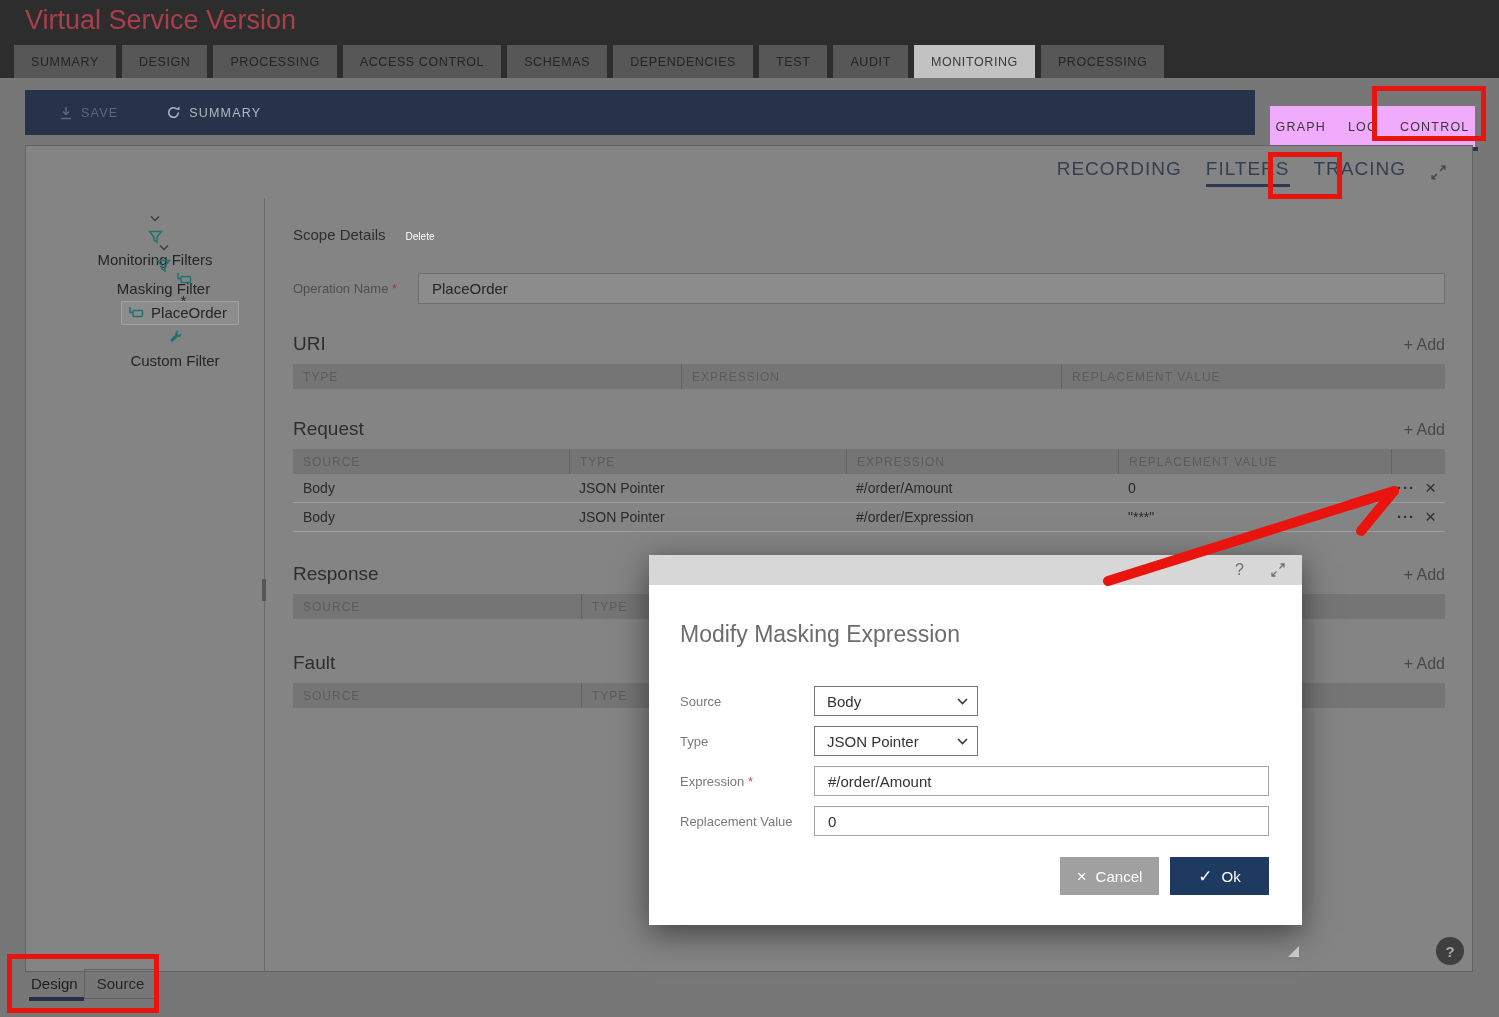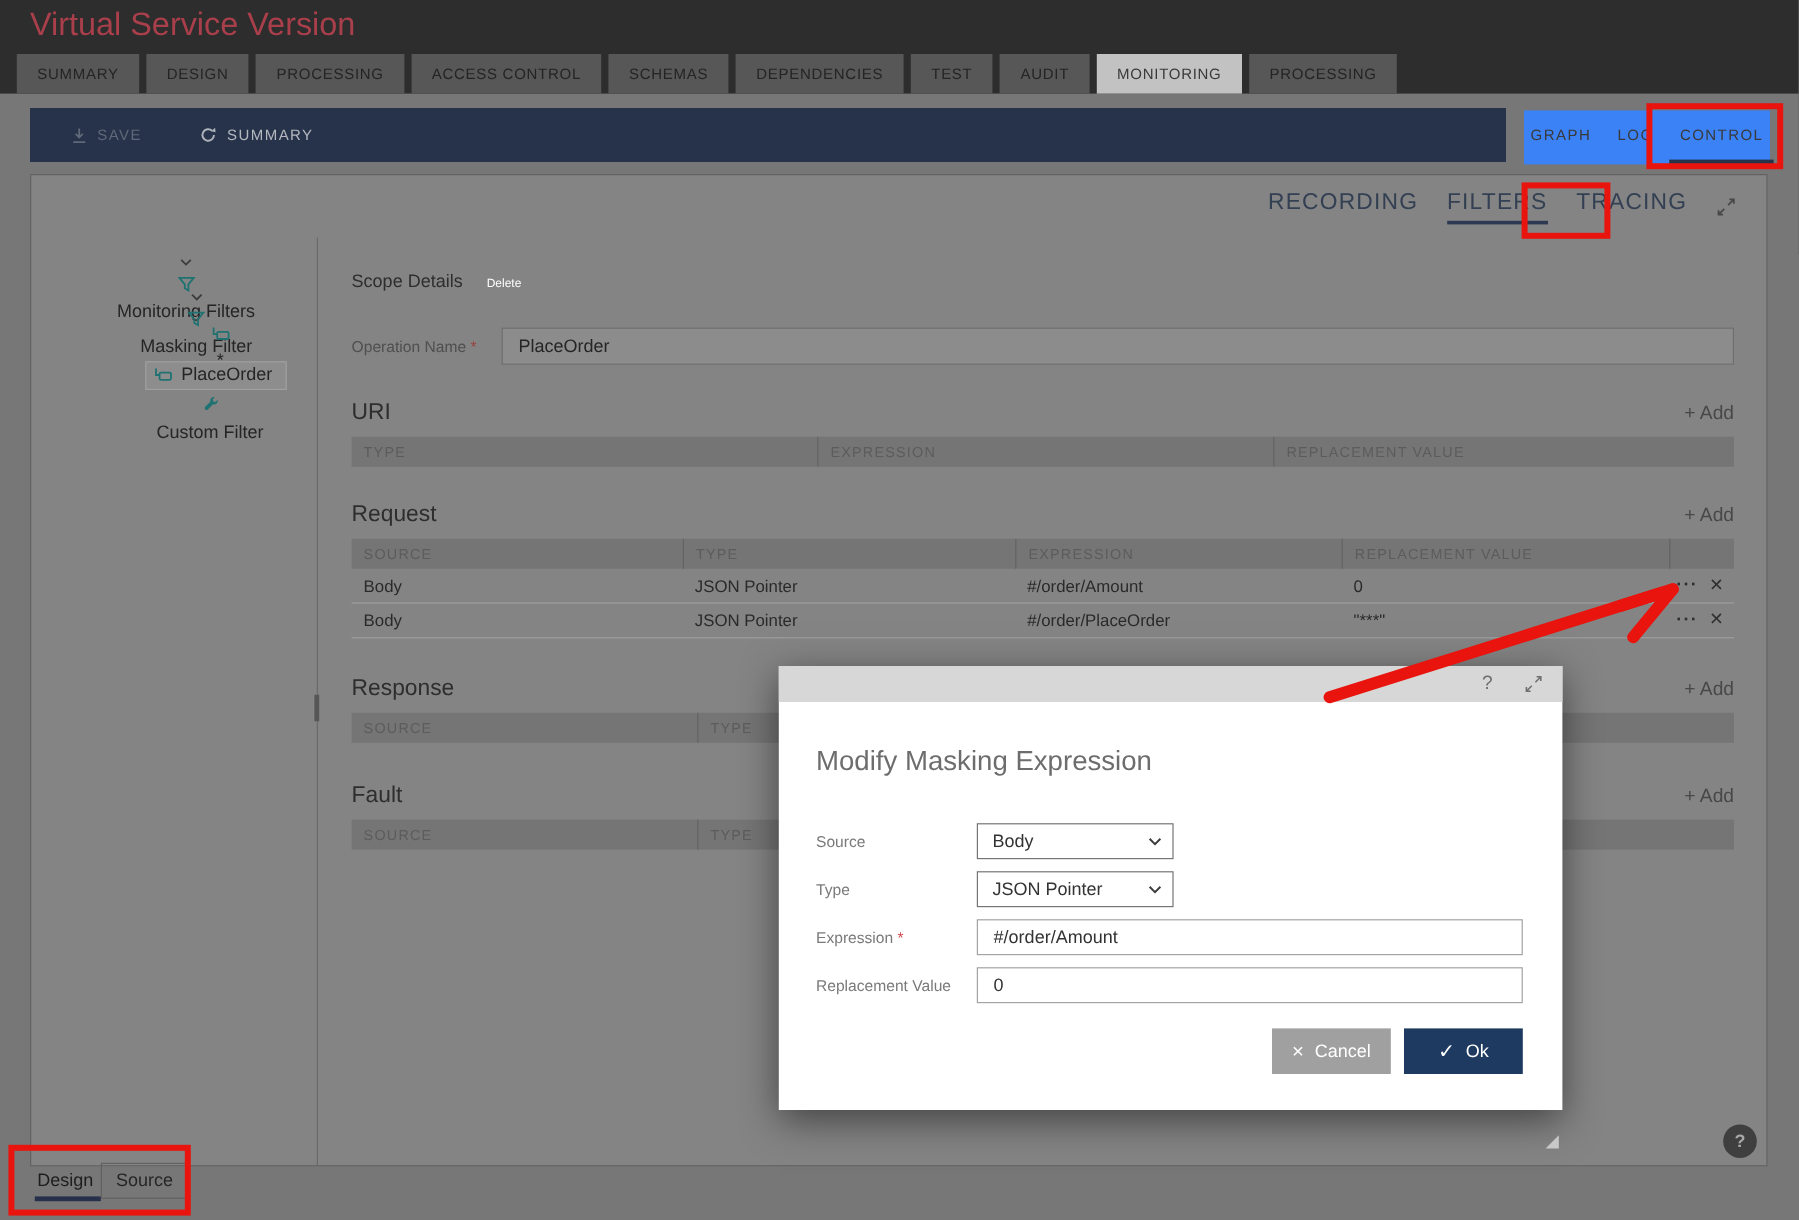--- a/index.html
+++ b/index.html
@@ -19,22 +19,22 @@
   .main-tab.active { background:#c2c2c2; color:#3a3a3a; }
   
   .toolbar {
     position:absolute; left:25px; top:90px; width:1230px; height:45px;
     background:#27334a; display:flex; align-items:center; padding-left:34px; gap:48px;
   }
   .tbtn { display:flex; align-items:center; gap:8px; font-size:12.5px; letter-spacing:1.2px; }
   .tbtn.save { color:#5f6878; }
   .tbtn.refresh { color:#b3b8bf; }
   .view-tabs {
-    position:absolute; left:1270px; top:92px; width:205px; height:45px;
-    background:#3b82f6; display:flex; align-items:stretch; justify-content:center; gap:4px;
+    position:absolute; left:1270px; top:106px; width:205px; height:45px;
+    background:#f0abfc; display:flex; align-items:stretch; justify-content:center; gap:4px;
   }
   .view-tab {
     display:flex; align-items:center; padding:0 9px; font-size:12.5px;
     letter-spacing:1.2px; color:#393939; border-bottom:4px solid transparent;
   }
   .view-tab.active { border-bottom-color:#27334a; }
   
   .panel {
     position:absolute; left:25px; top:145px; width:1448px; height:827px;
     background:#848484; border:1px solid #626262;
@@ -305,21 +305,21 @@
           <div class="td w-req-3">#/order/Amount</div>
           <div class="td w-req-4">0</div>
           <div class="td w-req-5 actions">
             <span class="ic-more">···</span>
             <span class="ic-x">×</span>
           </div>
         </div>
         <div class="trow">
           <div class="td w-req-1">Body</div>
           <div class="td w-req-2">JSON Pointer</div>
-          <div class="td w-req-3">#/order/PlaceOrder</div>
+          <div class="td w-req-3">#/order/Expression</div>
           <div class="td w-req-4">"***"</div>
           <div class="td w-req-5 actions">
             <span class="ic-more">···</span>
             <span class="ic-x">×</span>
           </div>
         </div>
       </div>
 
       <div class="sec" style="margin-top:31px;">
         <div class="sec-head">

